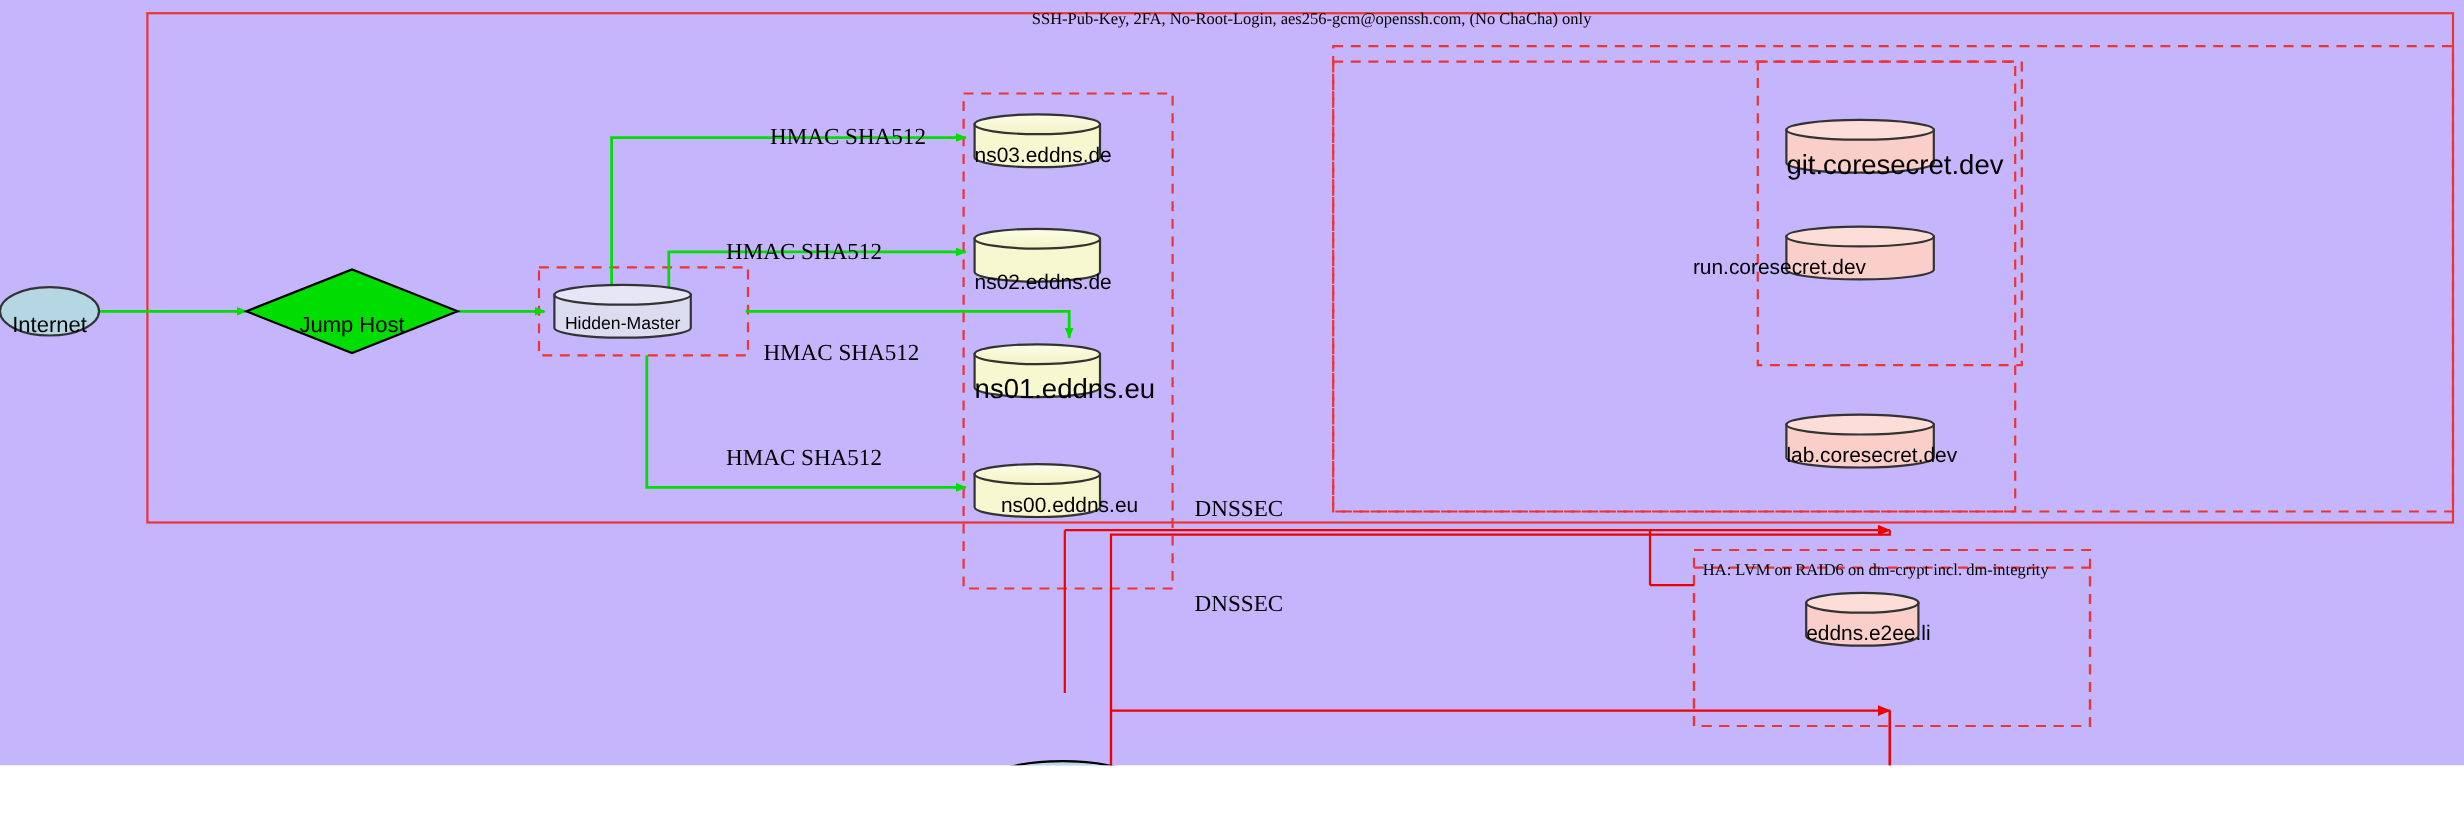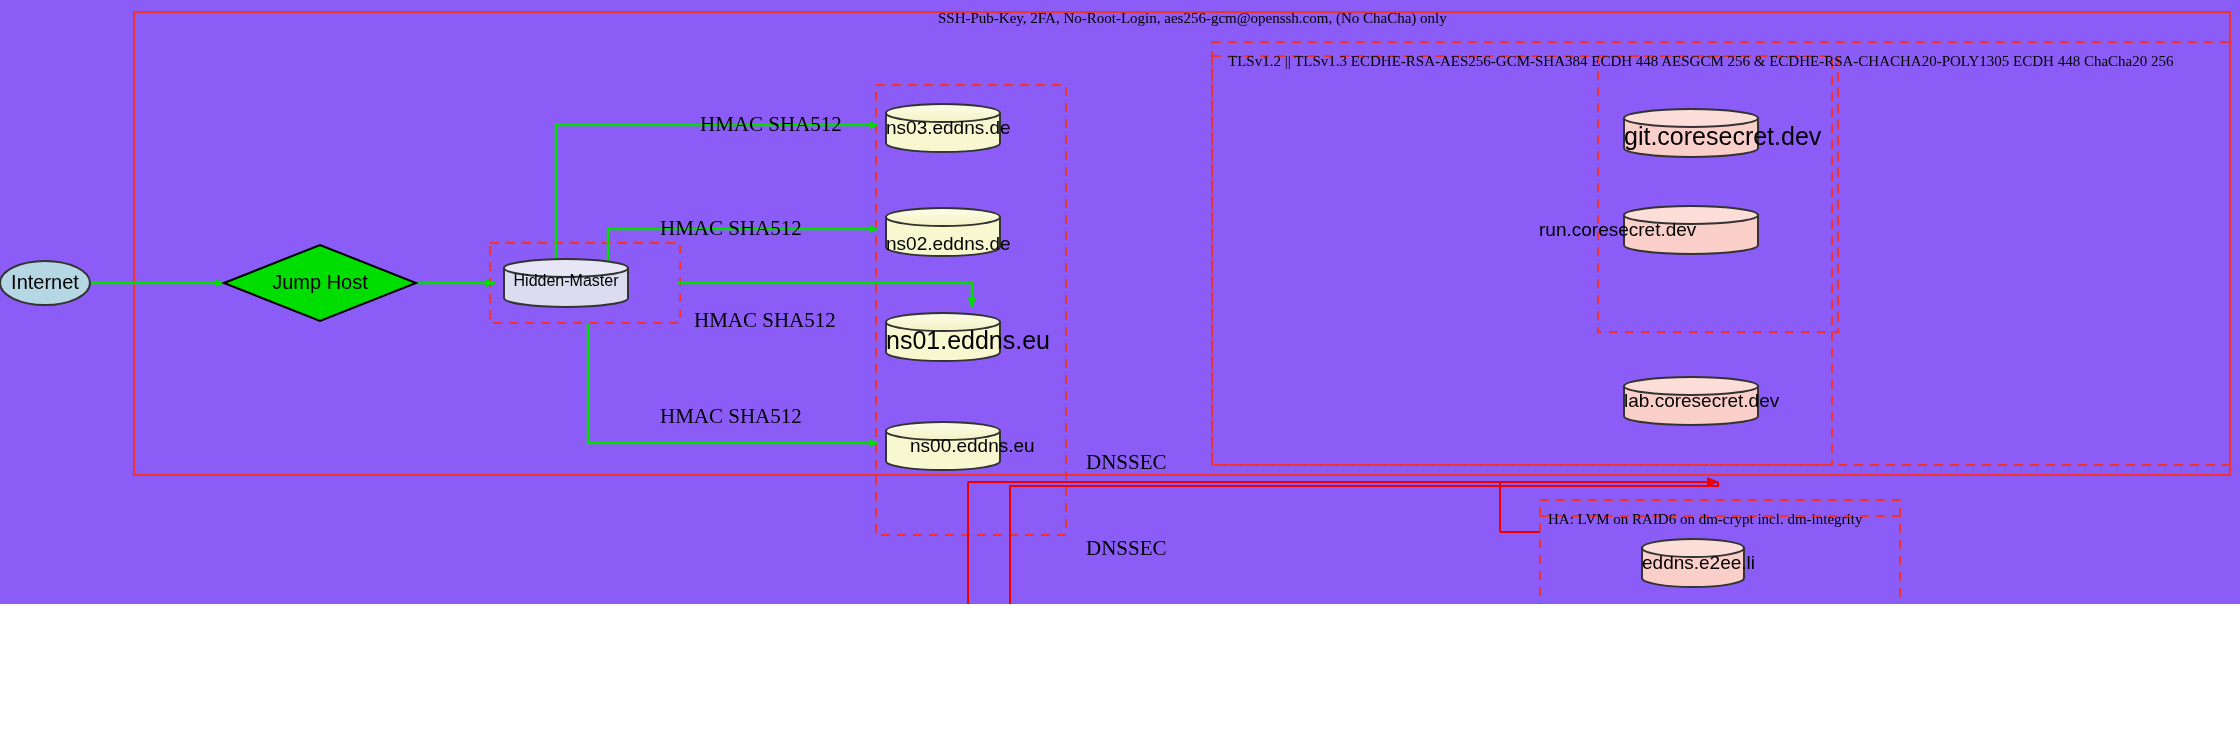--- a/index.html
+++ b/index.html
@@ -4,22 +4,22 @@
 <title>Network Security Diagram</title>
 <style>
   html, body {
     margin: 0;
     padding: 0;
     background: #ffffff;
   }
   #canvas {
     position: relative;
     width: 2240px;
-    height: 604px;
-    background: #8b5cf6;
+    height: 696px;
+    background: #c4b5fd;
     font-family: "Liberation Sans", sans-serif;
     overflow: hidden;
   }
   #svg-layer {
     position: absolute;
     left: 0;
     top: 0;
     width: 2240px;
     height: 744px;
   }
@@ -38,20 +38,21 @@
     white-space: nowrap;
   }
   .node-label {
     position: absolute;
     font-family: "Liberation Sans", sans-serif;
     font-size: 20px;
     color: #000000;
     white-space: nowrap;
     text-align: center;
     pointer-events: none;
+    margin-top: 14px;
   }
   .node-hit {
     position: absolute;
     cursor: pointer;
   }
 </style>
 </head>
 <body>
 
 <div id="canvas">
@@ -158,21 +159,20 @@
     <g>
       <path d="M1642,548 L1642,578 A51,9 0 0 0 1744,578 L1744,548 Z" fill="#fbcfc9" stroke="#333333" stroke-width="2"></path>
       <ellipse cx="1693" cy="548" rx="51" ry="9" fill="#fdddd8" stroke="#333333" stroke-width="2"></ellipse>
     </g>
 
     <ellipse cx="966" cy="716" rx="77" ry="24" fill="#b5d7e4" stroke="#000000" stroke-width="2"></ellipse>
   </svg>
 
   <div class="cluster-label" style="left:938px; top:10px;">SSH-Pub-Key, 2FA, No-Root-Login, aes256-gcm@openssh.com, (No ChaCha) only</div>
 
-  <div class="cluster-label" style="left:1228px; top:53px;">TLSv1.2 || TLSv1.3 ECDHE-RSA-AES256-GCM-SHA384 ECDH 448 AESGCM 256 &amp; ECDHE-RSA-CHACHA20-POLY1305 ECDH 448 ChaCha20 256</div>
 
   <div class="cluster-label" style="left:1548px; top:511px;">HA: LVM on RAID6 on dm-crypt incl. dm-integrity</div>
 
   <div class="edge-label" style="left:700px; top:112px;">HMAC SHA512</div>
   <div class="edge-label" style="left:660px; top:216px;">HMAC SHA512</div>
   <div class="edge-label" style="left:694px; top:308px;">HMAC SHA512</div>
   <div class="edge-label" style="left:660px; top:404px;">HMAC SHA512</div>
   <div class="edge-label" style="left:1086px; top:450px;">DNSSEC</div>
   <div class="edge-label" style="left:1086px; top:536px;">DNSSEC</div>
 

